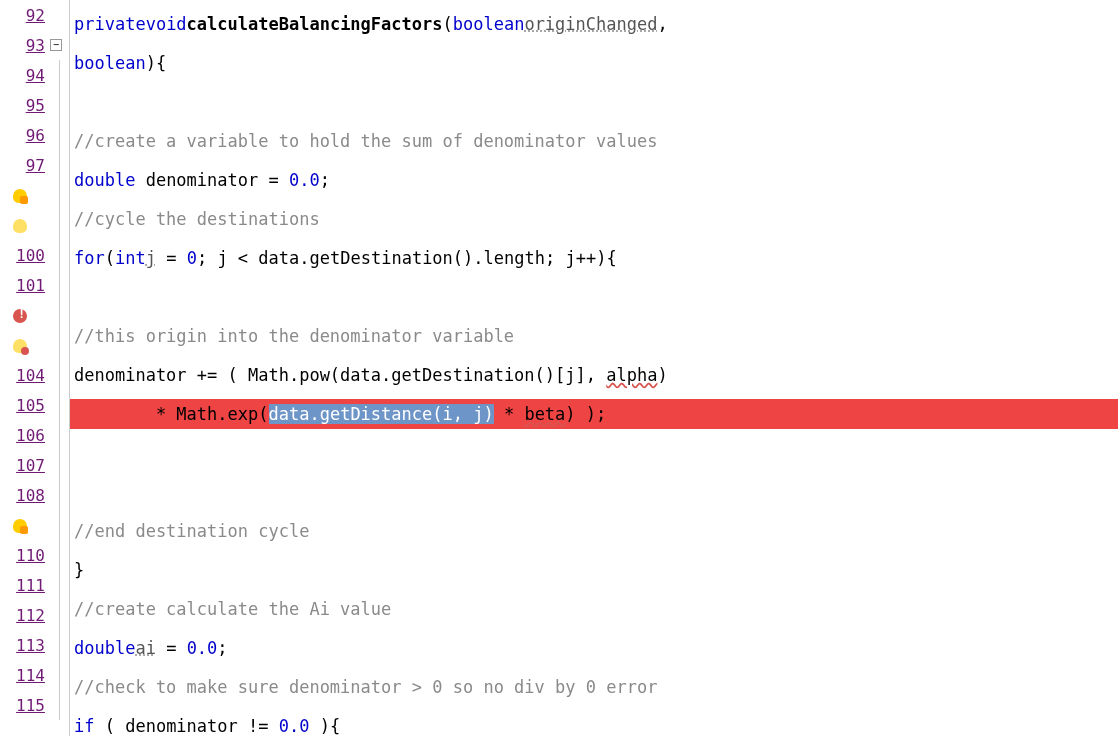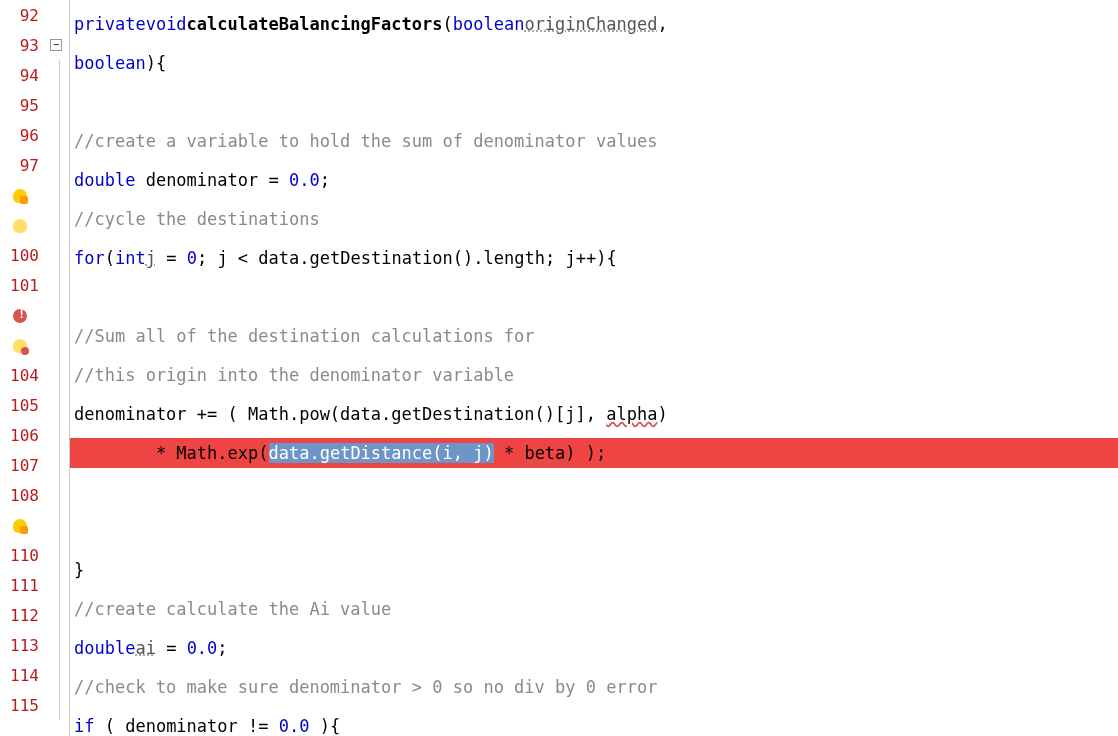--- a/index.html
+++ b/index.html
@@ -22,23 +22,24 @@
     }
     .gutter-row {
       height: 30px;
       display: flex;
       align-items: center;
       justify-content: flex-end;
       padding-right: 4px;
       position: relative;
     }
     .line-num {
-      color: #b91c1c;
+      color: #701a75;
       font-size: 16px;
-      margin-right: 8px;
+      margin-right: 2px;
+      text-decoration: underline;
     }
     .fold-col {
       width: 18px;
       display: flex;
       align-items: center;
       justify-content: center;
     }
     .fold-minus {
       width: 12px;
       height: 12px;
@@ -298,26 +299,26 @@
 
 <div class="editor">
   <div class="code-row">       <span class="kw">private</span> <span class="kw">void</span> <span class="mname">calculateBalancingFactors</span><span>(</span><span class="kw">boolean</span> <span class="param">originChanged</span><span>,</span></div>
   <div class="code-row">               <span class="kw">boolean</span> <span>){</span></div>
   <div class="code-row"></div>
   <div class="code-row">           <span class="comment">//create a variable to hold the sum of denominator values</span></div>
   <div class="code-row">           <span class="kw">double</span><span> denominator = </span><span class="num">0.0</span><span>;</span></div>
   <div class="code-row">           <span class="comment">//cycle the destinations</span></div>
   <div class="code-row">           <span class="kw-for">for</span><span>(</span><span class="kw">int</span> <span class="param">j</span><span> = </span><span class="num">0</span><span>; </span><span>j &lt; </span><span class="field">data</span><span>.</span><span>getDestination</span><span>().</span><span>length</span><span>; j++){</span></div>
   <div class="code-row"></div>
-  <div class="code-row">               <span class="comment">//Sum all of the destination calculations for</span></div>
   <div class="code-row">               <span class="comment">//this origin into the denominator variable</span></div>
   <div class="code-row">               <span>denominator += ( Math.pow(</span><span>data</span><span>.getDestination()[j], </span><span class="err-underline">alpha</span><span>)</span></div>
   <div class="code-row highlighted">               <span>        * Math.</span><span class="italic">exp</span><span>(</span><span class="sel">data.getDistance(i, j)</span><span> * </span><span class="err-underline">beta</span><span>) );</span></div>
   <div class="code-row"></div>
   <div class="code-row"></div>
+  <div class="code-row">           <span class="comment">//end destination cycle</span></div>
   <div class="code-row">           <span>}</span></div>
   <div class="code-row">           <span class="comment">//create calculate the Ai value</span></div>
   <div class="code-row">           <span class="kw">double</span> <span class="param">ai</span><span> = </span><span class="num">0.0</span><span>;</span></div>
   <div class="code-row">           <span class="comment">//check to make sure denominator &gt; 0 so no div by 0 error</span></div>
   <div class="code-row">           <span class="kw">if</span><span> ( denominator != </span><span class="num">0.0</span><span> ){</span></div>
   <div class="code-row">           <span>    ai = </span><span class="num">1</span><span>/denominator;</span></div>
   <div class="code-row">           <span>}</span></div>
   <div class="code-row"></div>
   <div class="code-row">       <span>}</span></div>
 </div>

